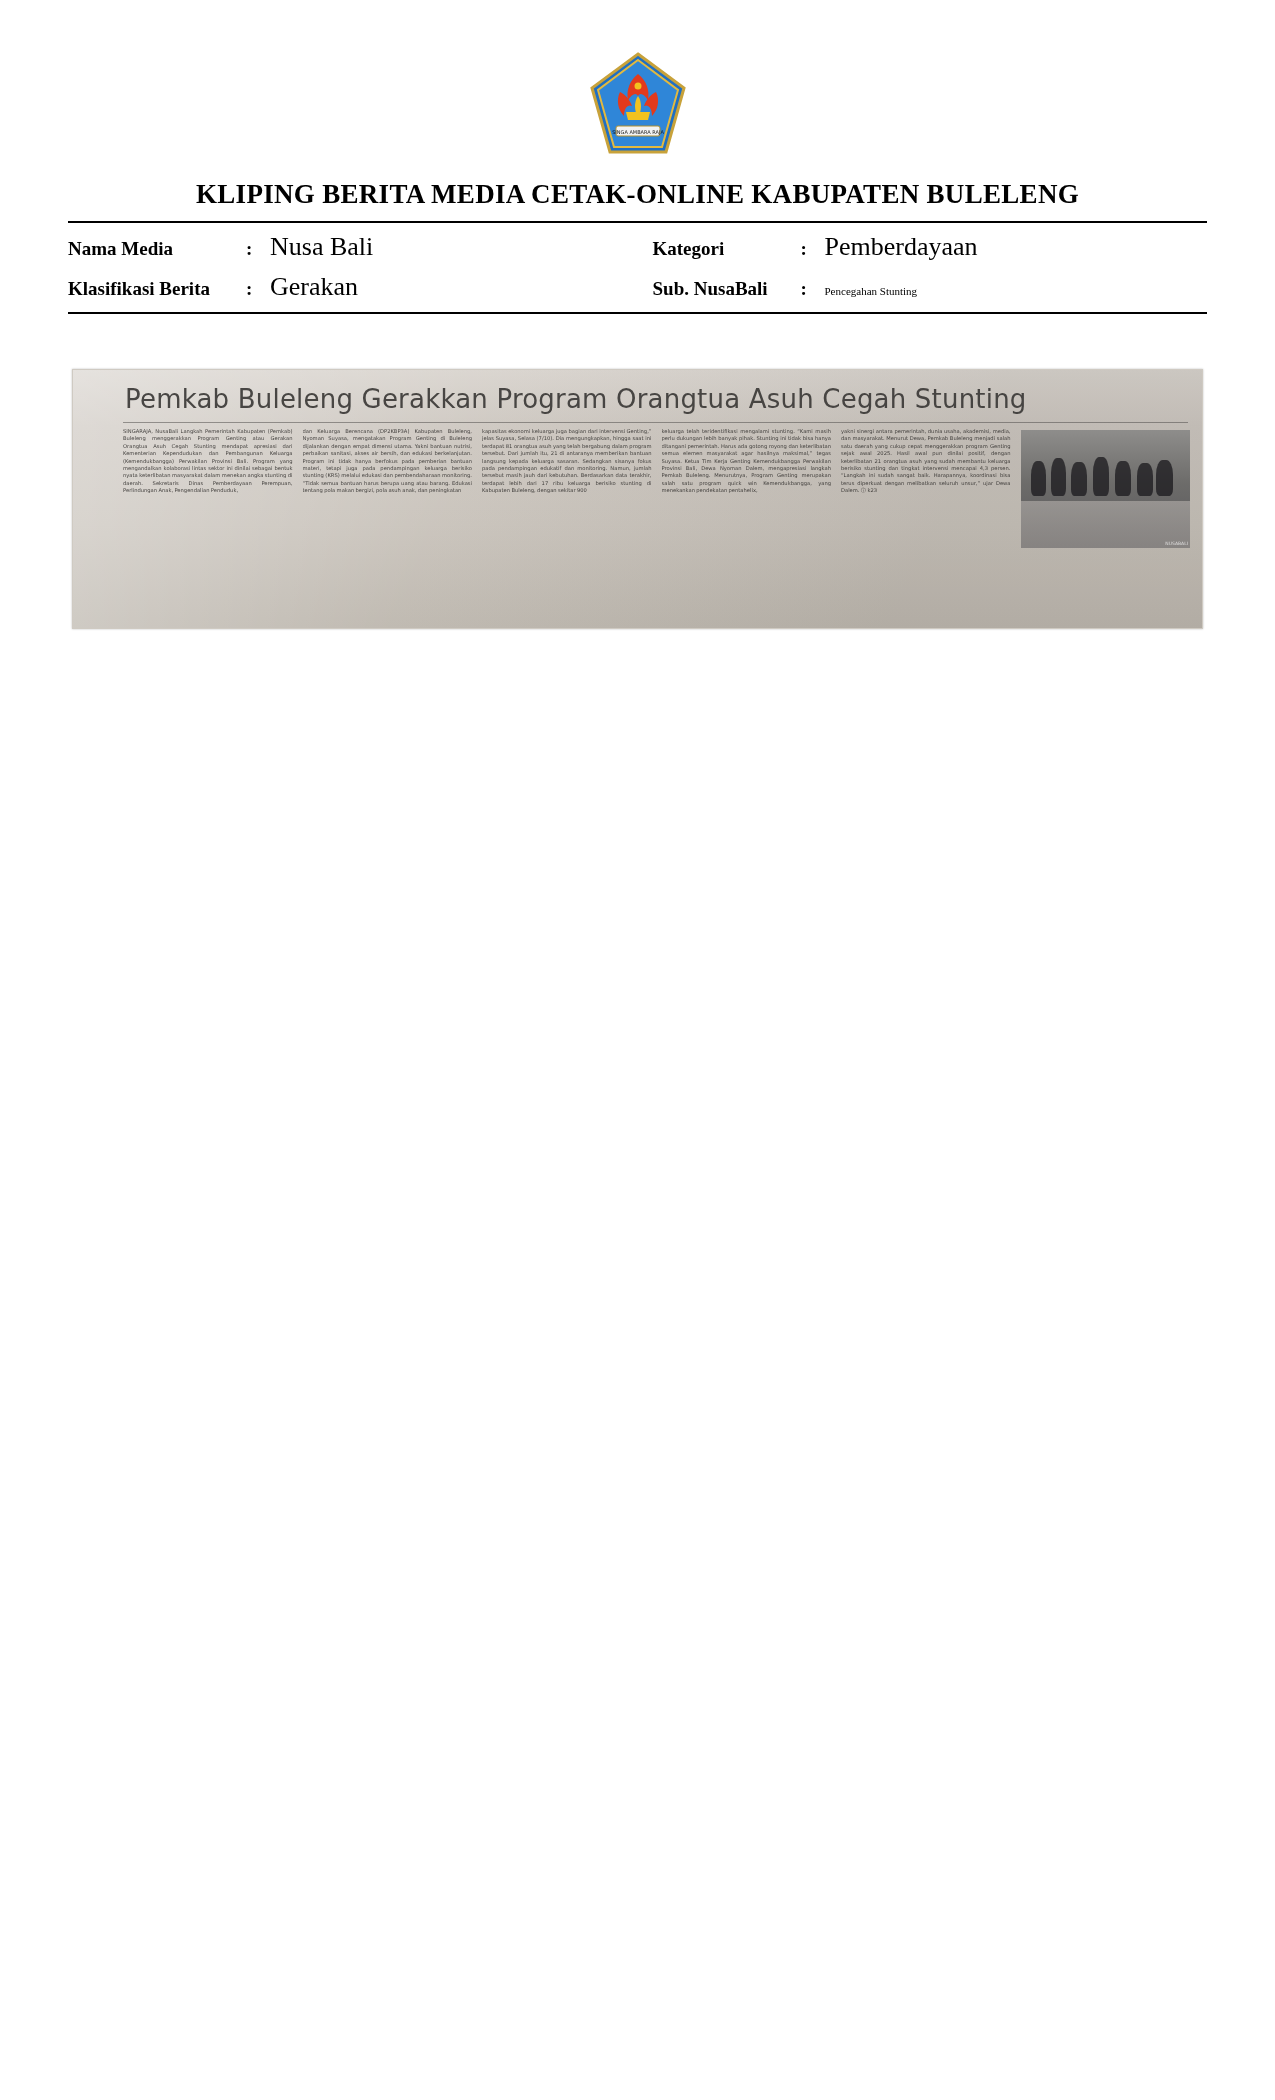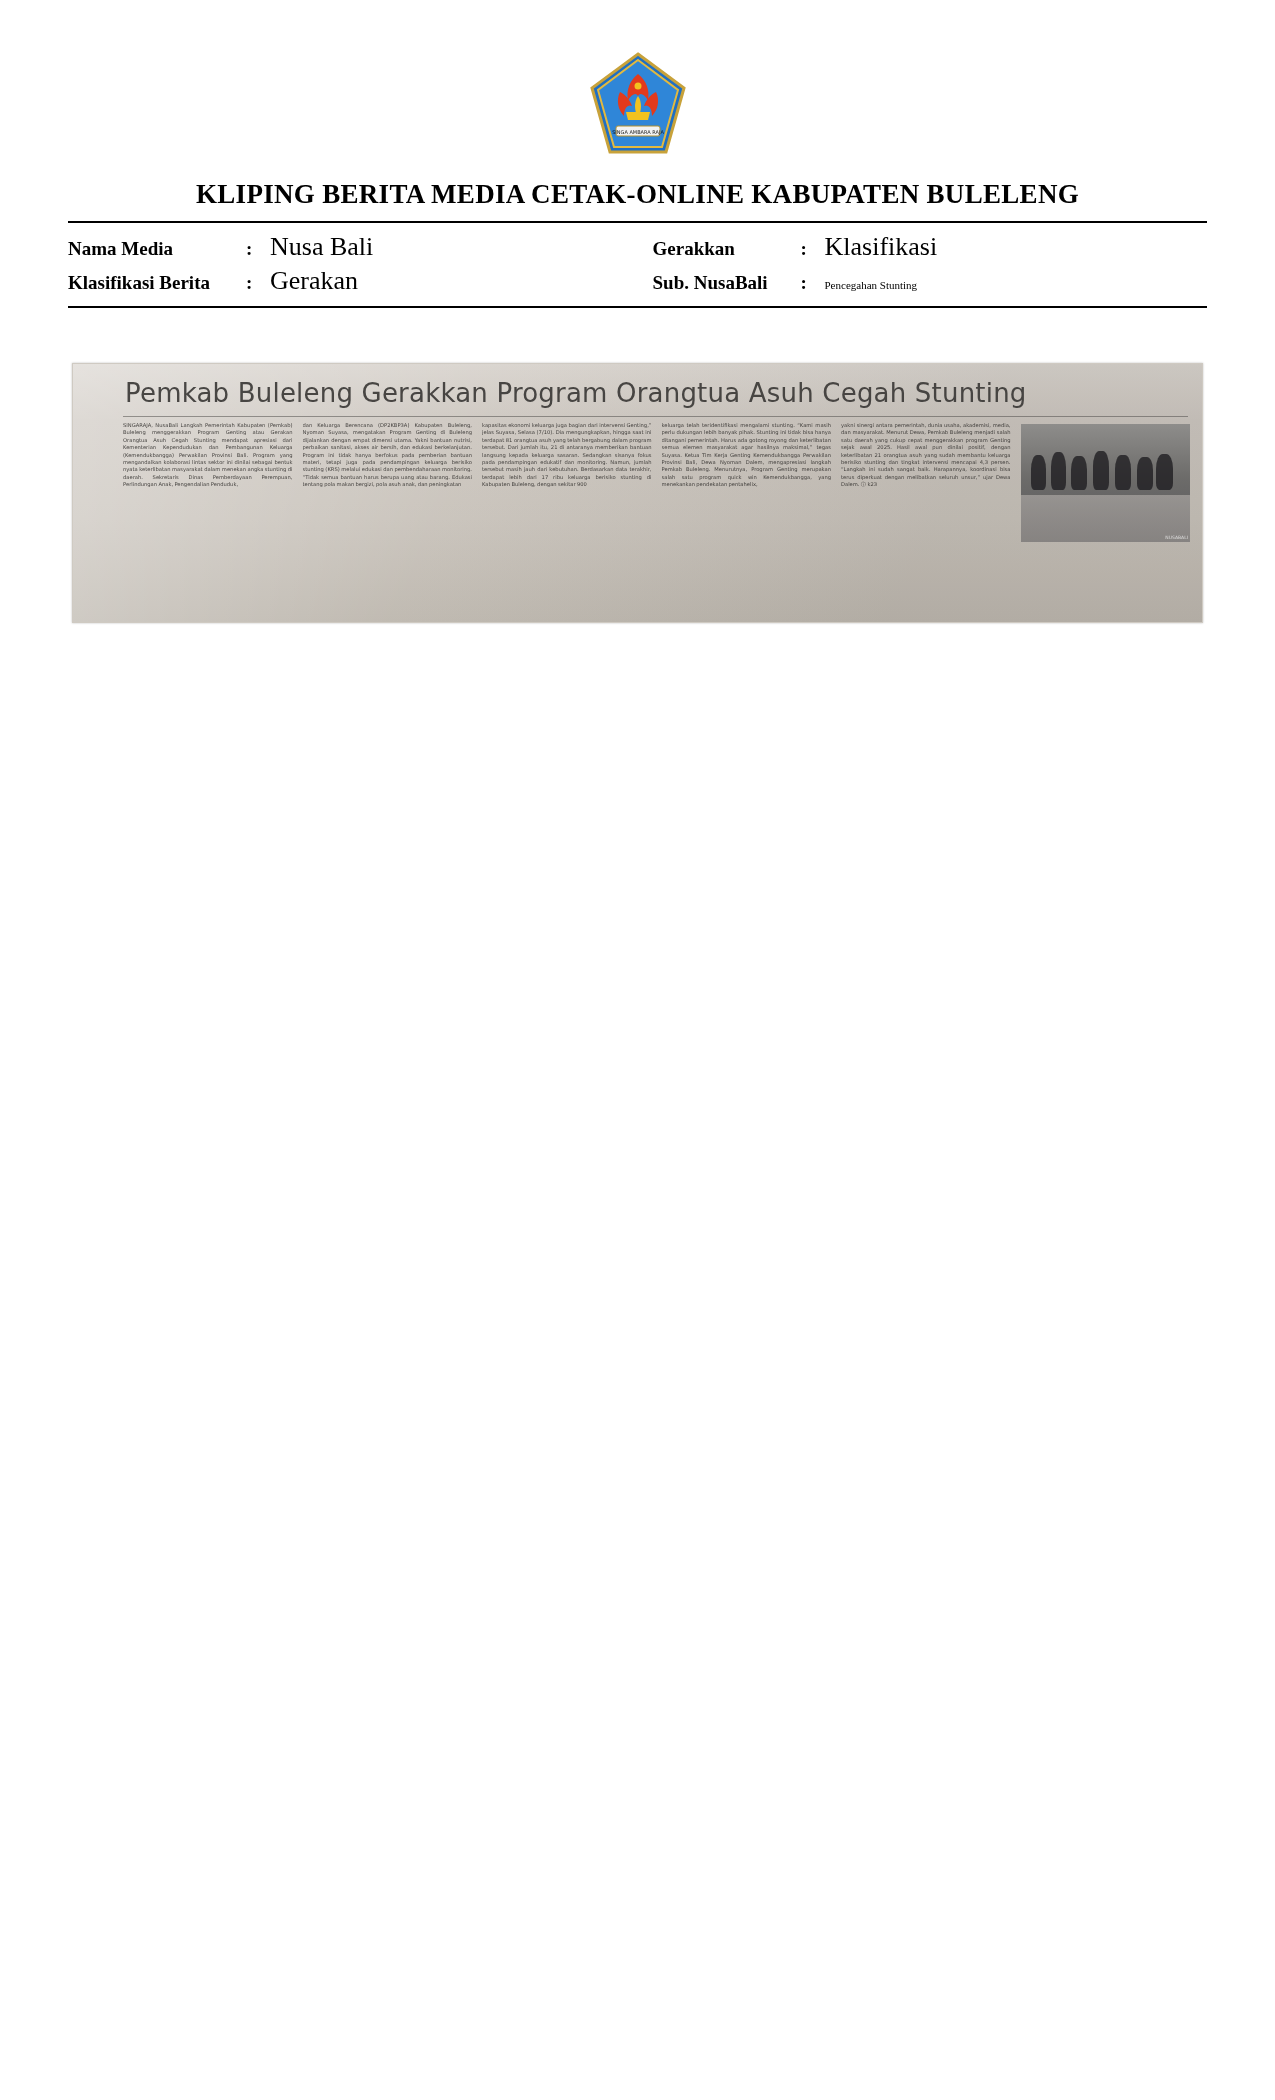--- a/index.html
+++ b/index.html
@@ -57,21 +57,21 @@
     border-top: 2px solid #000;
     margin: 0 68px;
   }
 
   
   .meta {
     margin: 0 68px;
     padding: 9px 0 10px 0;
     display: grid;
     grid-template-columns: 178px 14px 1fr 148px 14px 1fr;
-    row-gap: 4px;
+    row-gap: 10px;
     align-items: baseline;
   }
   .meta-label {
     font-weight: bold;
     font-size: 19px;
     font-family: "Liberation Serif", serif;
   }
   .meta-colon {
     font-weight: bold;
     font-size: 19px;
@@ -223,23 +223,23 @@
   </div>
 
   <div class="main-title">KLIPING BERITA MEDIA CETAK-ONLINE KABUPATEN BULELENG</div>
 
   <hr class="rule">
 
   <div class="meta">
     <div class="meta-label">Nama Media</div>
     <div class="meta-colon">:</div>
     <div class="meta-value">Nusa Bali</div>
-    <div class="meta-label">Gerakkan</div>
-    <div class="meta-colon">:</div>
-    <div class="meta-value">Klasifikasi</div>
+    <div class="meta-label">Kategori</div>
+    <div class="meta-colon">:</div>
+    <div class="meta-value">Pemberdayaan</div>
 
     <div class="meta-label">Klasifikasi Berita</div>
     <div class="meta-colon">:</div>
     <div class="meta-value">Gerakan</div>
     <div class="meta-label">Sub. NusaBali</div>
     <div class="meta-colon">:</div>
     <div class="meta-value small">Pencegahan Stunting</div>
   </div>
 
   <hr class="rule-bottom">

